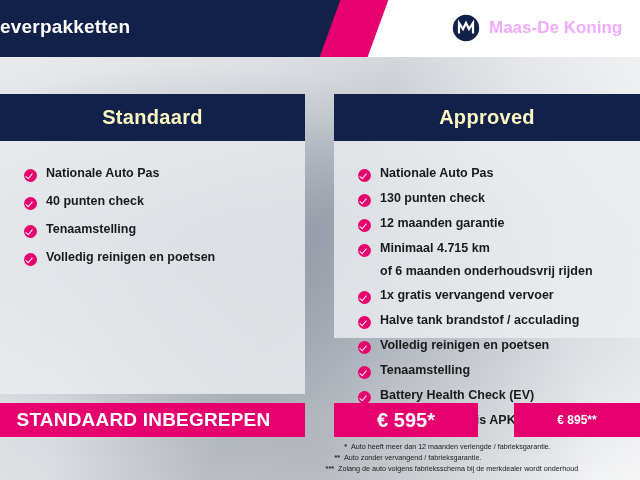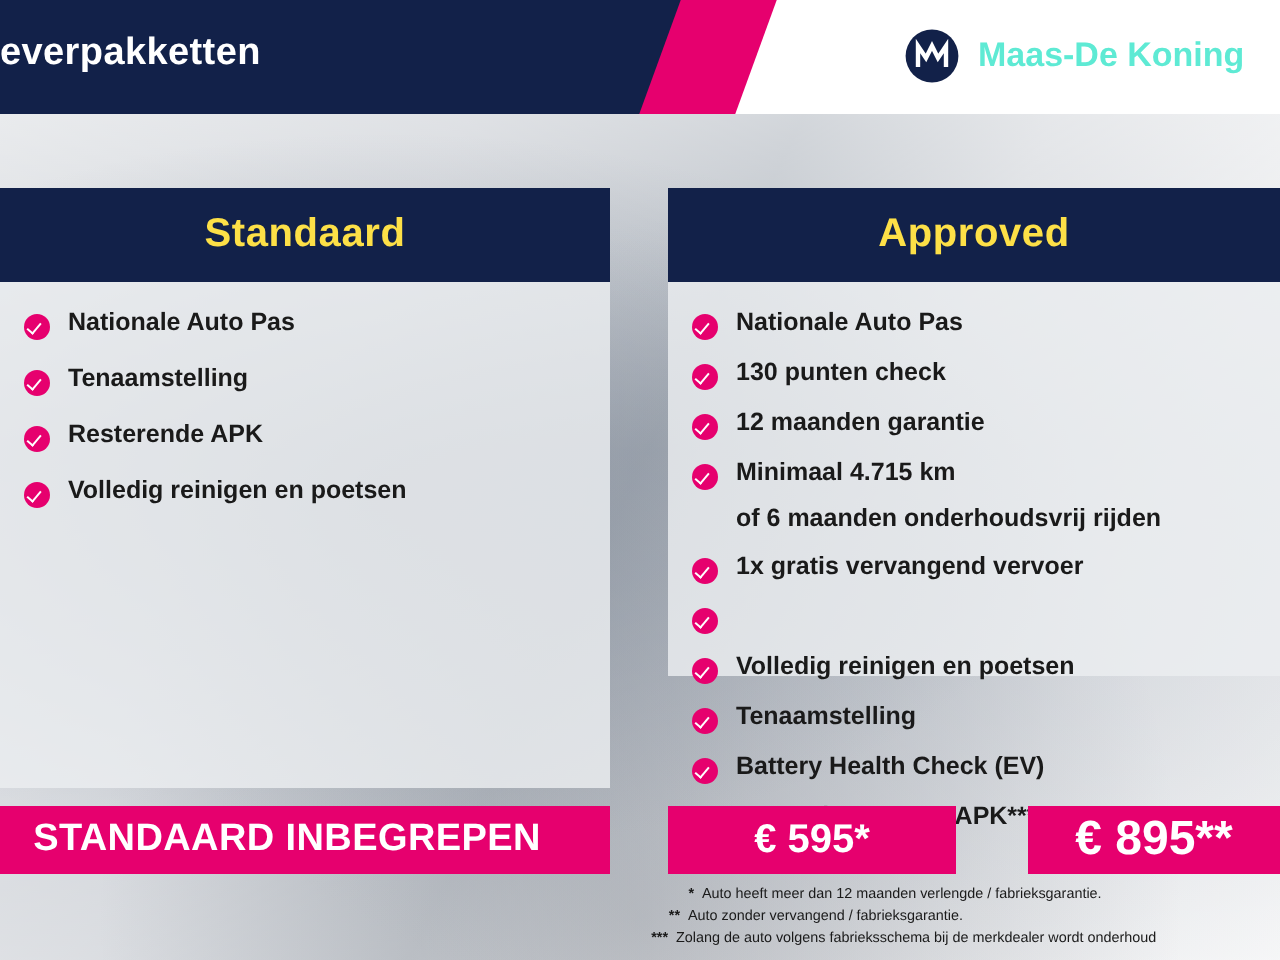--- a/index.html
+++ b/index.html
@@ -49,21 +49,21 @@
     top: 14px; left: 452px;
     display: flex;
     align-items: center;
     gap: 9px;
   }
   .brand-mark {
     width: 28px; height: 28px;
     position: relative;
   }
   .brand-name {
-    color: #5eead4;
+    color: #f0abfc;
     font-size: 17px;
     font-weight: bold;
     white-space: nowrap;
   }
   
   .photo {
     position: absolute;
     left: 0; top: 57px;
     width: 640px; height: 423px;
     background:
@@ -84,31 +84,31 @@
   .panel {
     position: absolute;
     background: rgba(236,238,240,0.82);
   }
   .panel-left  { left: 0;   top: 94px; width: 305px; height: 300px; }
   .panel-right { left: 334px; top: 94px; width: 306px; height: 244px; }
 
   .panel-head {
     height: 47px;
     background: #122149;
-    color: #fde047;
+    color: #fef9c3;
     display: flex;
     align-items: center;
     justify-content: center;
     font-size: 20px;
     font-weight: bold;
     letter-spacing: 0.3px;
   }
   .feature-list {
     list-style: none;
-    margin: 0;
+    margin: 12px;
     padding: 14px 0 0 0;
   }
   .feature {
     display: flex;
     align-items: flex-start;
     gap: 9px;
     padding: 0 0 0 12px;
     margin-bottom: 10px;
   }
   .panel-left .feature { margin-bottom: 13px; }
@@ -149,21 +149,21 @@
     align-items: center;
     justify-content: center;
     font-weight: bold;
   }
   .banner-std {
     left: -18px; width: 323px; height: 34px;
     font-size: 19px;
     letter-spacing: 0.2px;
   }
   .banner-mid  { left: 334px; width: 144px; height: 34px; font-size: 20px; }
-  .banner-high { left: 514px; width: 126px; height: 34px; font-size: 24px; }
+  .banner-high { left: 514px; width: 126px; height: 34px; font-size: 12px; }
 
   
   .notes {
     position: absolute;
     left: 320px; top: 441px;
     width: 320px;
     color: #1a1a1a;
   }
   .note {
     display: flex;
@@ -199,25 +199,25 @@
 
 <div class="panel panel-left">
   <div class="panel-head">Standaard</div>
   <ul class="feature-list">
     <li class="feature">
       <span class="check"></span>
       <span class="feature-label">Nationale Auto Pas</span>
     </li>
     <li class="feature">
       <span class="check"></span>
+      <span class="feature-label">40 punten check</span>
+    </li>
+    <li class="feature">
+      <span class="check"></span>
       <span class="feature-label">Tenaamstelling</span>
-    </li>
-    <li class="feature">
-      <span class="check"></span>
-      <span class="feature-label">Resterende APK</span>
     </li>
     <li class="feature">
       <span class="check"></span>
       <span class="feature-label">Volledig reinigen en poetsen</span>
     </li>
   </ul>
 </div>
 
 <div class="panel panel-right">
   <div class="panel-head">Approved</div>
@@ -241,20 +241,21 @@
     <li class="feature sub">
       <span class="check hidden"></span>
       <span class="feature-label">of 6 maanden onderhoudsvrij rijden</span>
     </li>
     <li class="feature">
       <span class="check"></span>
       <span class="feature-label">1x gratis vervangend vervoer</span>
     </li>
     <li class="feature">
       <span class="check"></span>
+      <span class="feature-label">Halve tank brandstof / acculading</span>
     </li>
     <li class="feature">
       <span class="check"></span>
       <span class="feature-label">Volledig reinigen en poetsen</span>
     </li>
     <li class="feature">
       <span class="check"></span>
       <span class="feature-label">Tenaamstelling</span>
     </li>
     <li class="feature">

